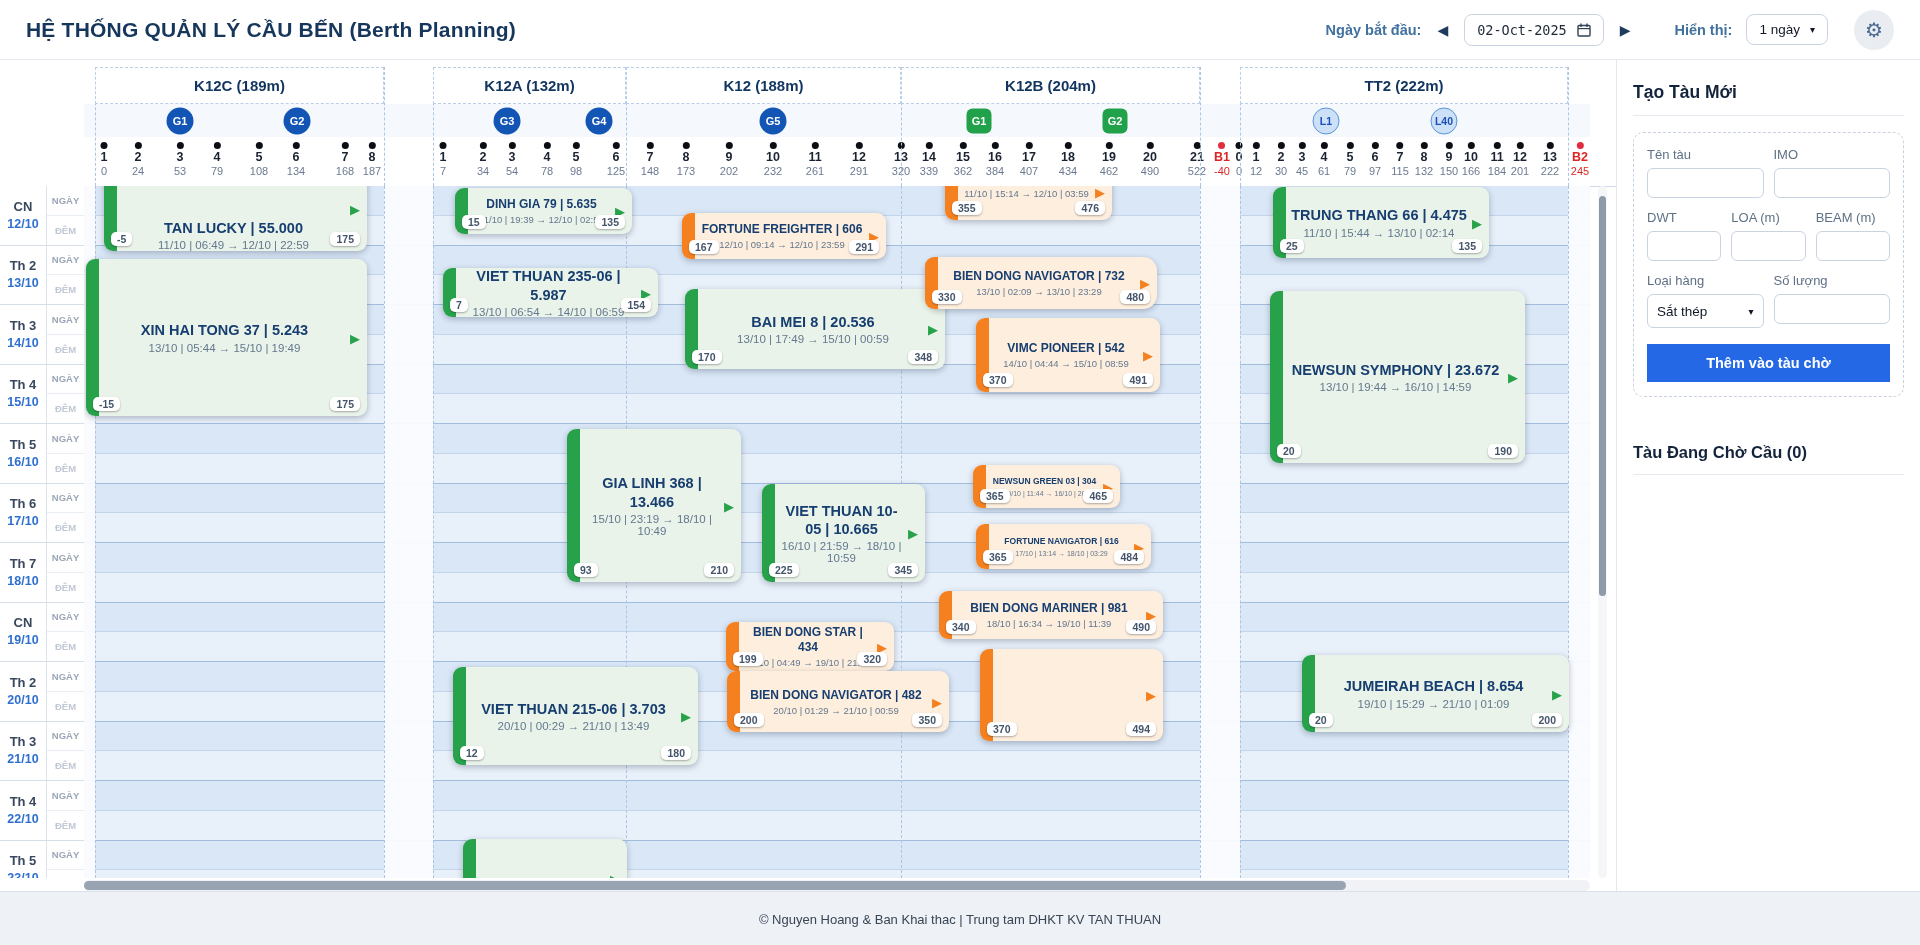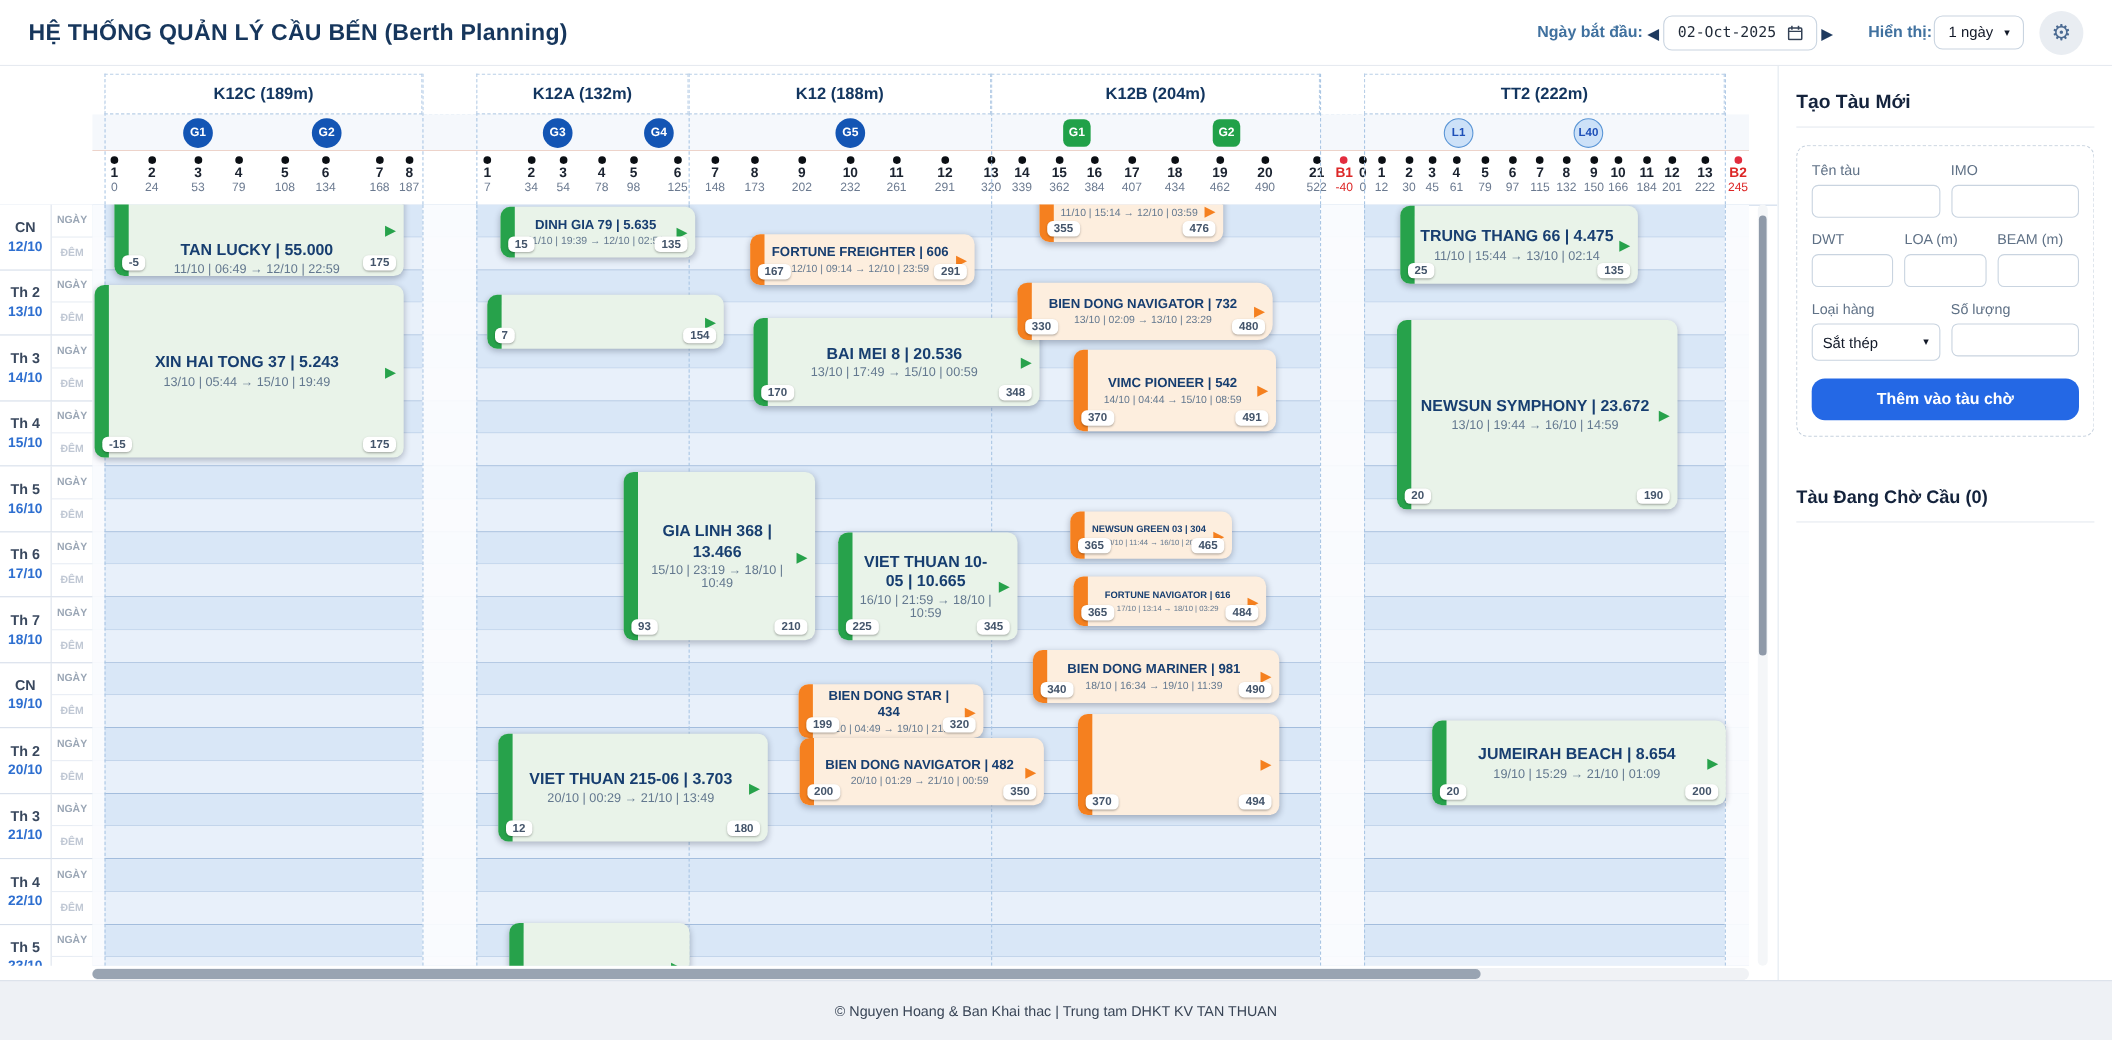--- a/index.html
+++ b/index.html
@@ -4,21 +4,21 @@
 <style>
   html,body{margin:0;padding:0;background:#fff;width:1920px;height:945px;overflow:hidden;
     font-family:"Liberation Sans",sans-serif;}
   .app{position:absolute;left:0;top:0;width:1920px;height:945px;}
 
   
   .topbar{position:absolute;left:0;top:0;width:1920px;height:60px;background:#fff;
     border-bottom:1px solid #e6eaf0;display:flex;align-items:center;justify-content:space-between;
     padding:0 26px;box-sizing:border-box;}
   .topbar h1{margin:0;font-size:21px;color:#16365c;font-weight:bold;letter-spacing:.2px;}
-  .controls{display:flex;align-items:center;}
+  .controls{display:flex;align-items:center;gap:12px;}
   .lbl{color:#40719f;font-size:14.5px;font-weight:bold;}
   .navbtn{background:none;border:none;color:#1e3a5f;font-size:14px;cursor:pointer;padding:4px;}
   .datebox{display:flex;align-items:center;gap:10px;border:1px solid #c9d4e0;border-radius:8px;
     padding:7px 12px;font-family:"DejaVu Sans Mono",monospace;font-size:13.5px;color:#1f2937;background:#fff;}
   .selectbox{display:flex;align-items:center;gap:10px;border:1px solid #c9d4e0;border-radius:8px;
     padding:7px 12px;font-size:13.5px;color:#111827;background:#fff;margin-left:2px;}
   .chev{font-size:10px;color:#111827;}
   .gearbtn{width:40px;height:40px;border-radius:50%;border:none;background:#e9edf2;color:#4b6a92;
     font-size:20px;display:flex;align-items:center;justify-content:center;cursor:pointer;margin-left:14px;}
 
@@ -106,21 +106,21 @@
     border-bottom:1px solid #e5e9f0;margin-bottom:16px;}
   .formbox{border:1.5px dashed #c7d2de;border-radius:10px;padding:14px 13px;}
   .frow{display:flex;gap:10px;margin-bottom:12px;}
   .fld{flex:1;display:flex;flex-direction:column;min-width:0;}
   .fld label{font-size:13px;color:#5f7186;margin-bottom:6px;}
   .fld input{height:30px;border:1px solid #c9d4e0;border-radius:6px;background:#fff;width:100%;
     box-sizing:border-box;padding:0 8px;font-size:13px;font-family:"Liberation Sans",sans-serif;}
   .selwrap{height:32px;border:1px solid #c9d4e0;border-radius:6px;background:#fff;display:flex;
     align-items:center;justify-content:space-between;padding:0 9px;font-size:13.5px;color:#111827;}
   .addbtn{width:100%;height:38px;background:#2468e5;color:#fff;font-weight:bold;font-size:14.5px;
-    border:none;border-radius:12px;margin-top:4px;cursor:pointer;font-family:"Liberation Sans",sans-serif;}
+    border:none;border-radius:0;margin-top:4px;cursor:pointer;font-family:"Liberation Sans",sans-serif;}
   .sb-wait{font-size:16.5px;font-weight:bold;color:#14233c;margin-top:46px;padding-bottom:12px;
     border-bottom:1px solid #e5e9f0;}
 
   
   .footer{position:absolute;left:0;top:891px;width:1920px;height:54px;background:#eef1f5;
     border-top:1px solid #dbe1ea;display:flex;align-items:center;justify-content:center;
     font-size:13px;color:#394556;}
 </style>
 </head>
 <body>
@@ -455,20 +455,24 @@
           <div class="content">
             <div class="nm">DINH GIA 79 | 5.635</div>
             <div class="tm">11/10 | 19:39 → 12/10 | 02:59</div>
           </div>
           <span class="tri">▶</span>
           <span class="badge bl">15</span>
           <span class="badge br">135</span>
         </div>
         <div class="ship green lg" style="left: 359px; top: 82px; width: 215px; height: 49px;">
           <div class="bar"></div>
+          <div class="content">
+            <div class="nm">VIET THUAN 235-06 | 5.987</div>
+            <div class="tm">13/10 | 06:54 → 14/10 | 06:59</div>
+          </div>
           <span class="tri">▶</span>
           <span class="badge bl">7</span>
           <span class="badge br">154</span>
         </div>
         <div class="ship orange md" style="left: 598px; top: 27px; width: 204px; height: 46px;">
           <div class="bar"></div>
           <div class="content">
             <div class="nm">FORTUNE FREIGHTER | 606</div>
             <div class="tm">12/10 | 09:14 → 12/10 | 23:59</div>
           </div>

